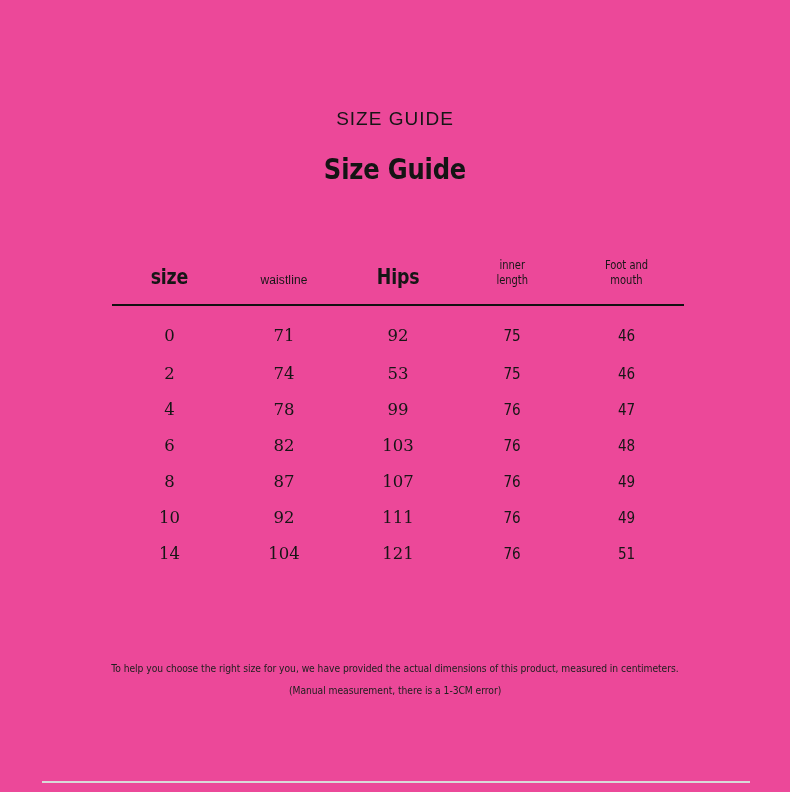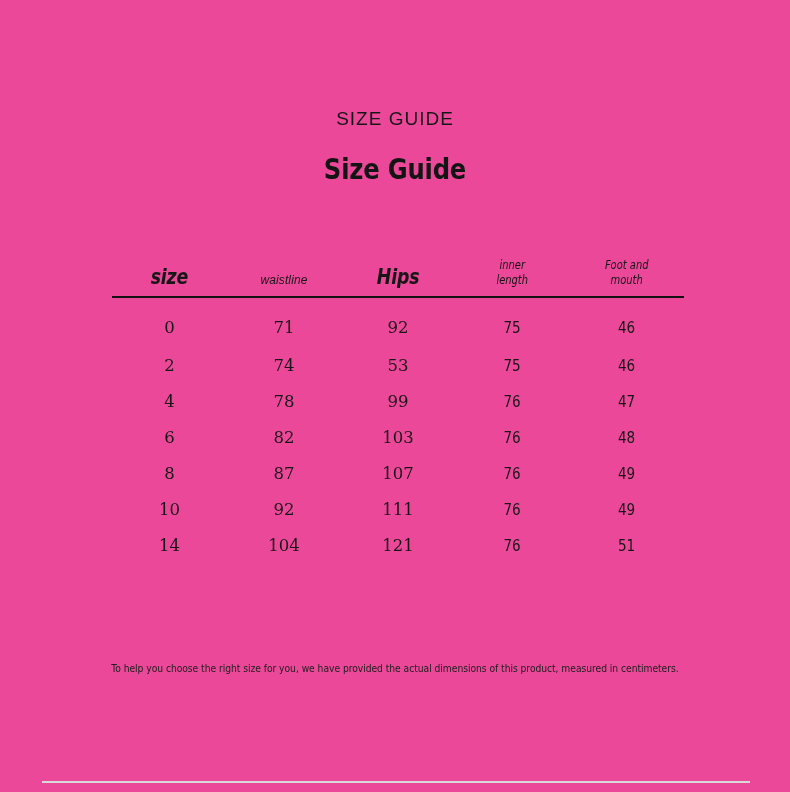--- a/index.html
+++ b/index.html
@@ -68,26 +68,25 @@
     table-layout: fixed;
   }
 
   table.size-table col.c-size     { width: 115px; }
   table.size-table col.c-waist    { width: 114px; }
   table.size-table col.c-hips     { width: 114px; }
   table.size-table col.c-inner    { width: 114px; }
   table.size-table col.c-foot     { width: 115px; }
 
   thead th {
-    padding: 0 0 8px 0;
+    padding: 0 0 16px 0;
     vertical-align: bottom;
     text-align: center;
     font-weight: 400;
     color: #161616;
-    font-style: italic;
   }
 
   
   .h-big {
     font-family: "DejaVu Sans Condensed", "Liberation Sans Narrow", "Liberation Sans", sans-serif;
     font-size: 21px;
     font-weight: 700;
     letter-spacing: -0.2px;
     line-height: 1.05;
     transform: scaleX(0.92);
@@ -263,16 +262,19 @@
           <td class="v-sans">76</td>
           <td class="v-sans">51</td>
         </tr>
       </tbody>
     </table>
   </div>
 
   <div class="footnote footnote-line1">
     <span class="inner">To help you choose the right size for you, we have provided the actual dimensions of this product, measured in centimeters.</span>
   </div>
+  <div class="footnote footnote-line2">
+    <span class="inner">(Manual measurement, there is a 1-3CM error)</span>
+  </div>
 
   <div class="bottom-rule"></div>
 
 </div>
 
 </body></html>

